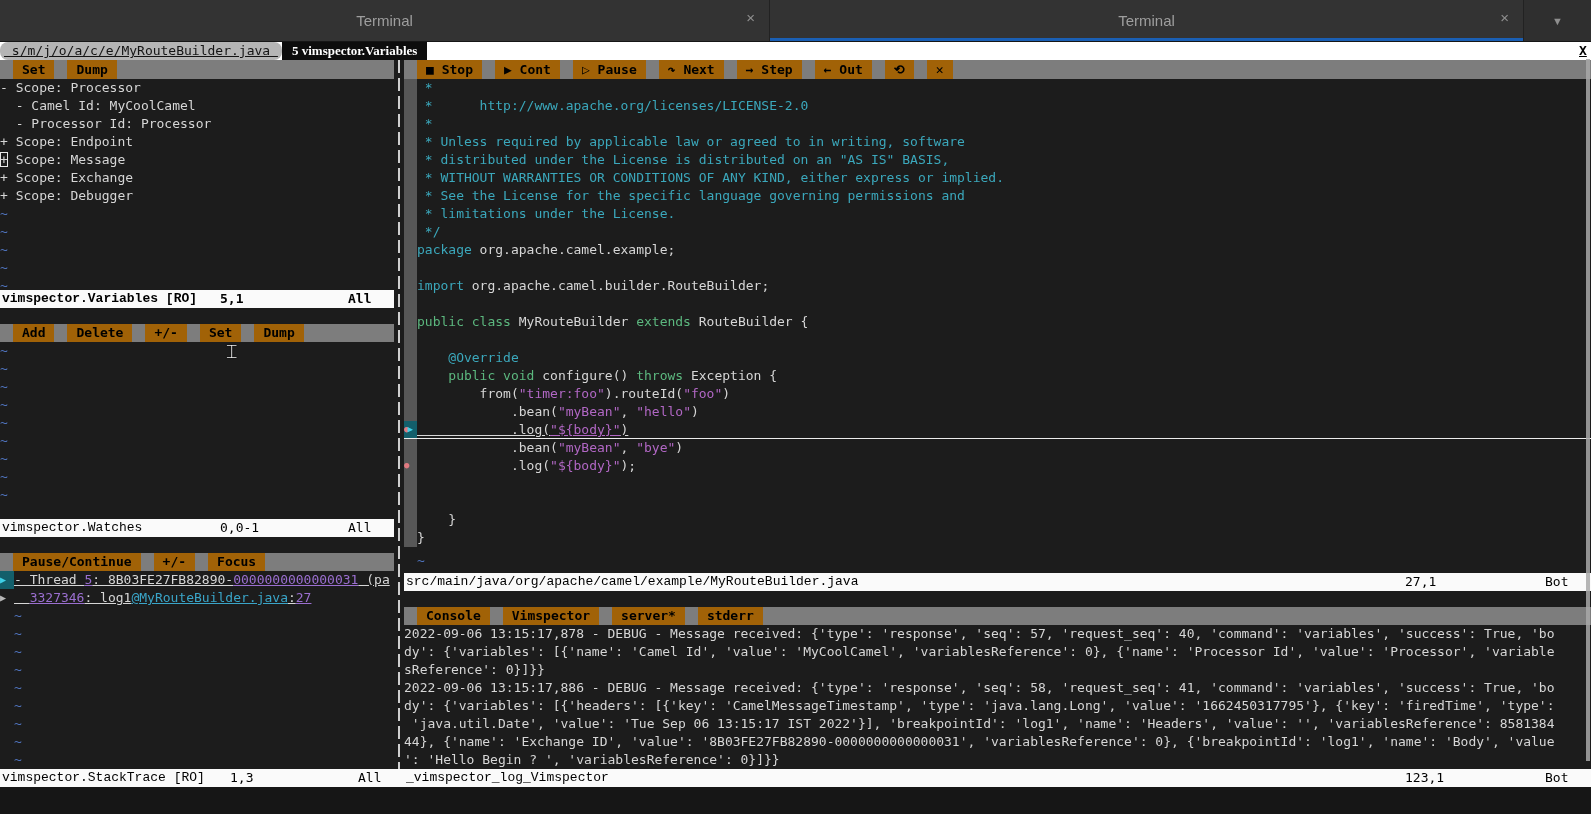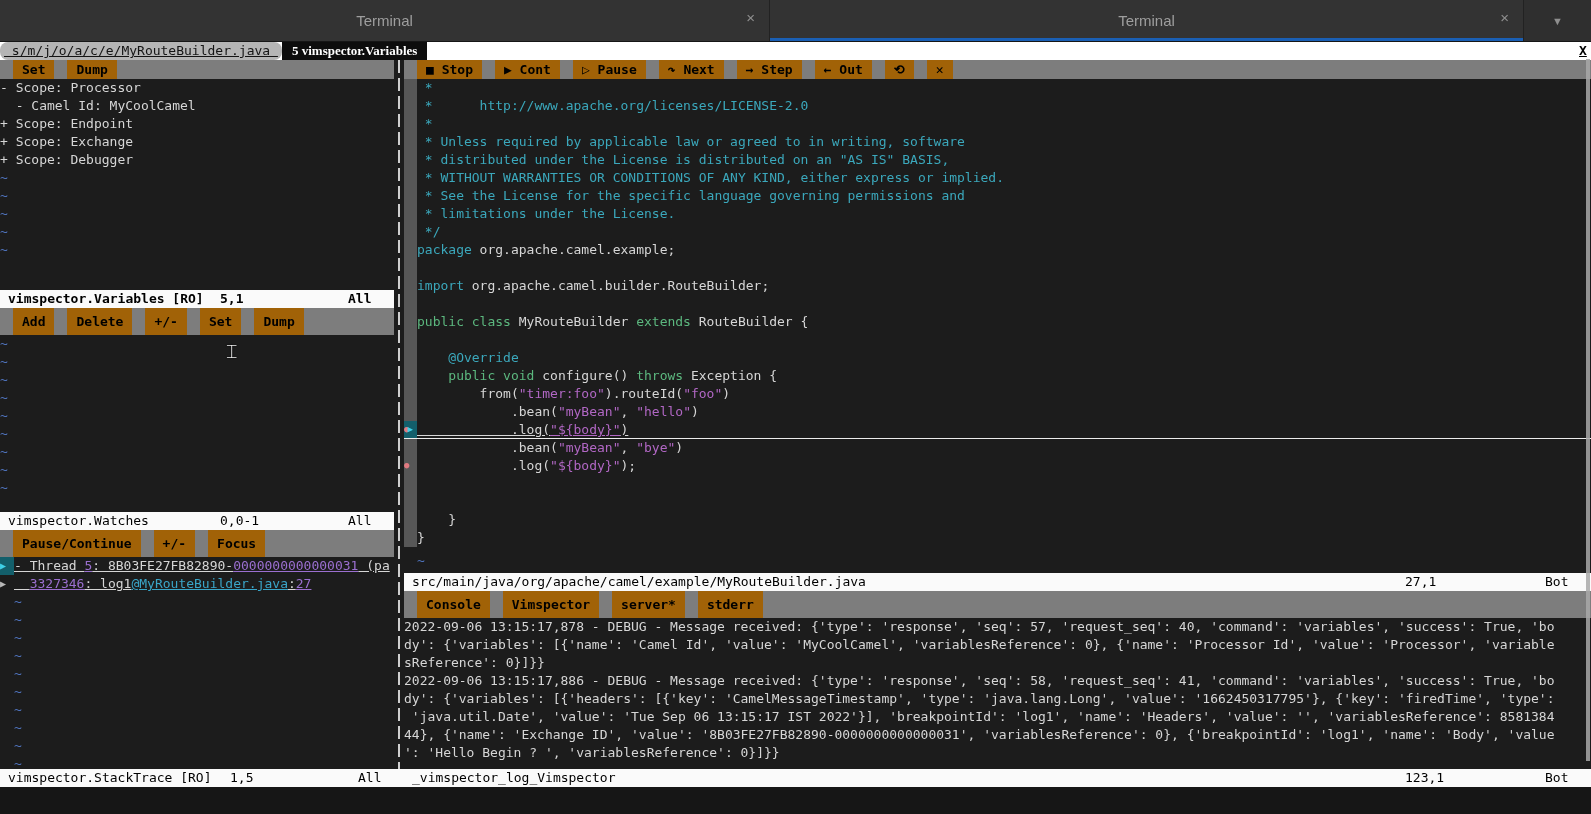--- a/index.html
+++ b/index.html
@@ -28,21 +28,21 @@
   
   .main{display:flex;height:709px;}
   .leftcol{width:394px;display:flex;flex-direction:column;background:#1c1c1c;overflow:hidden;}
   .vsep{width:10px;position:relative;background:#1c1c1c;}
   .vsep::before{content:"";position:absolute;left:4px;top:0;bottom:0;width:2px;
       background:repeating-linear-gradient(to bottom,#cfcfcf 0 13px,transparent 13px 18px);}
   .rightcol{flex:1;display:flex;flex-direction:column;background:#1c1c1c;overflow:hidden;position:relative;}
 
   
   .toolbar{background:#7d7d7d;display:flex;align-items:center;overflow:hidden;flex:none;}
-  .tb1{height:19px;} .tb{height:27px;}
+  .tb1{height:19px;} .tb{height:18px;margin-top:16px;}
   .btn{background:#a16207;color:#000;font-weight:bold;padding:0 9px;margin-left:13px;
        white-space:pre;height:100%;display:flex;align-items:center;}
 
   
   .buf{background:#1c1c1c;overflow:hidden;flex:none;position:relative;}
   .row{height:18px;white-space:pre;overflow:hidden;}
   .sg.w{color:#d6d6d6;} .sg.c{color:#3ba8bc;} .sg.g{color:#5cb87f;}
   .sg.p{color:#b167c4;} .sg.v{color:#9b6fd0;} .sg.t{color:#4f73bd;}
   .sg.lk{color:#3aa5c8;}
   .sg.curs{outline:1px solid #e8e8e8;outline-offset:-1px;}
@@ -57,21 +57,21 @@
   .row.cur{border-bottom:1px solid #ececec;height:17px;line-height:17px;}
   .row.cur .sg{text-decoration:underline;}
 
   
   .scol{display:inline-block;width:14px;height:18px;font-size:10px;vertical-align:top;color:#b8b8b8;}
   .scol.run{background:#135f6b;color:#3fd1e8;}
 
   
   .statusline{height:18px;background:#fafafa;color:#000;display:flex;white-space:pre;flex:none;}
   .statusline.cur{font-weight:bold;}
-  .sl-name{flex:1;padding-left:8px;overflow:hidden;}
+  .sl-name{flex:1;padding-left:2px;overflow:hidden;font-family:Liberation Mono, monospace;}
   .sl-pos{width:128px;} .sl-scroll{width:46px;}
   .botbar{height:18px;background:#fafafa;color:#000;display:flex;white-space:pre;}
   .bot-left{width:404px;display:flex;} .bot-right{flex:1;display:flex;}
 
   
   .cmdline{height:28px;background:#161616;}
 
   
   .ibeam{position:absolute;left:226px;top:342px;width:11px;height:22px;color:#f2f2f2;
          text-shadow:0 0 1px #000, 0 0 2px #000;font-size:19px;font-family:"DejaVu Serif",serif;}
@@ -106,21 +106,23 @@
   <div class="main">
 
     <div class="leftcol">
       <div class="toolbar tb1">
           <span class="btn">Set</span>
           <span class="btn">Dump</span>
         </div>
       <div class="buf" style="height:211px">
           <div class="row"><span class="sg w">- Scope: Processor</span></div>
           <div class="row"><span class="sg w">  - Camel Id: MyCoolCamel</span></div>
+          <div class="row"><span class="sg w">  - Processor Id: Processor</span></div>
           <div class="row"><span class="sg w">+ Scope: Endpoint</span></div>
+          <div class="row"><span class="sg w curs">+</span><span class="sg w"> Scope: Message</span></div>
           <div class="row"><span class="sg w">+ Scope: Exchange</span></div>
           <div class="row"><span class="sg w">+ Scope: Debugger</span></div>
           <div class="row"><span class="sg t">~</span></div>
           <div class="row"><span class="sg t">~</span></div>
           <div class="row"><span class="sg t">~</span></div>
           <div class="row"><span class="sg t">~</span></div>
           <div class="row"><span class="sg t">~</span></div>
         </div>
       <div class="statusline cur">
         <span class="sl-name">vimspector.Variables [RO]</span>
@@ -237,21 +239,21 @@
           <div class="row"><span class="sg w">44}, {'name': 'Exchange ID', 'value': '8B03FE27FB82890-0000000000000031', 'variablesReference': 0}, {'breakpointId': 'log1', 'name': 'Body', 'value</span></div>
           <div class="row"><span class="sg w">': 'Hello Begin ? ', 'variablesReference': 0}]}}</span></div>
           <div class="row"><span class="sg t">~</span></div>
         </div>
     </div>
   </div>
 
   <div class="botbar">
     <div class="bot-left">
       <span class="sl-name">vimspector.StackTrace [RO]</span>
-      <span class="sl-pos">1,5</span>
+      <span class="sl-pos">1,3</span>
       <span class="sl-scroll">All</span>
     </div>
     <div class="bot-right">
       <span class="sl-name">_vimspector_log_Vimspector</span>
       <span class="sl-pos" style="width:140px">123,1</span>
       <span class="sl-scroll">Bot</span>
     </div>
   </div>
 
   <div class="cmdline"></div>

